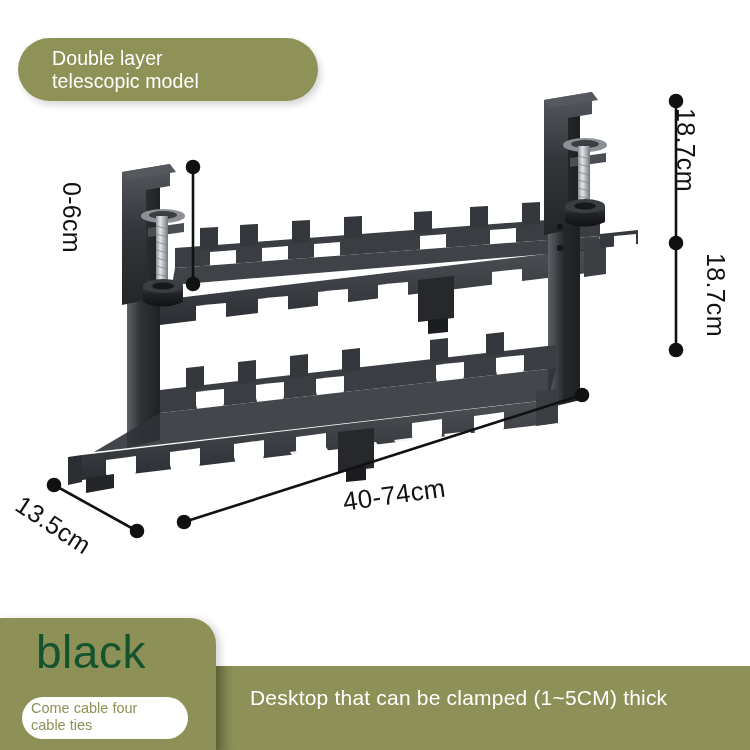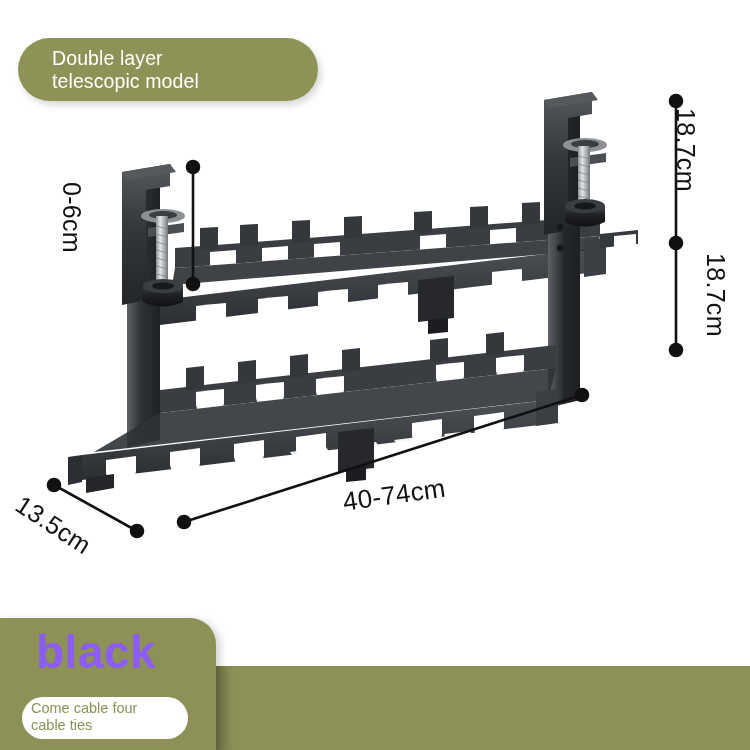--- a/index.html
+++ b/index.html
@@ -83,24 +83,24 @@
     left: 0; top: 618px;
     width: 216px; height: 132px;
     background: #8d9157;
     border-top-right-radius: 26px;
     box-shadow: 4px 2px 8px rgba(0,0,0,0.18);
     z-index: 5;
   }
   .color-name {
     position: absolute;
     left: 36px; top: 629px;
-    color: #8b5cf6;
+    color: #14532d;
     font-size: 46px;
     line-height: 46px;
-    font-weight: 700;
+    font-weight: 400;
     letter-spacing: 0.5px;
     z-index: 7;
   }
   
   .tie-pill {
     position: absolute;
     left: 22px; top: 697px;
     width: 166px; height: 42px;
     background: #ffffff;
     border-radius: 21px;
@@ -367,20 +367,21 @@
   <div class="dim" id="dim-right-bottom">18.7cm</div>
 
   <div class="dim" id="dim-left-height">0-6cm</div>
 
   <div class="dim" id="dim-width">40-74cm</div>
 
   <div class="dim" id="dim-depth">13.5cm</div>
 
   <div class="bottom-bar"></div>
   <div class="bottom-bar-shadow"></div>
+  <div class="bottom-bar-text">Desktop that can be clamped (1~5CM) thick</div>
 
   <div class="bottom-left-panel"></div>
   <div class="color-name">black</div>
   <div class="tie-pill"></div>
   <div class="tie-text">Come cable four
 cable ties</div>
 
 </div>
 
 </body></html>

